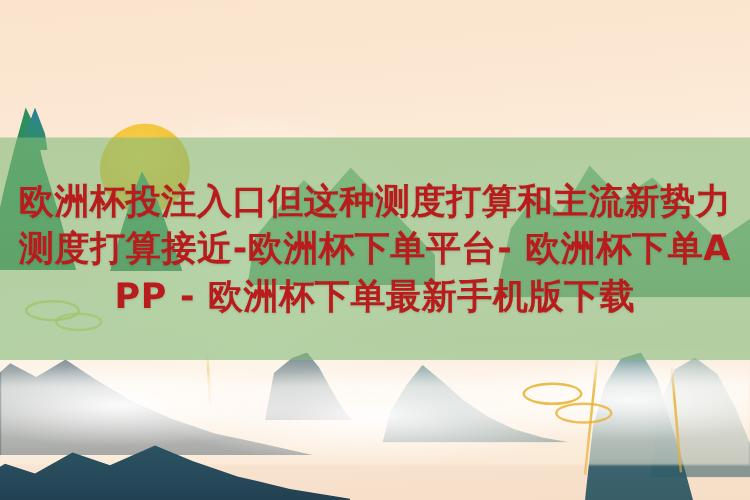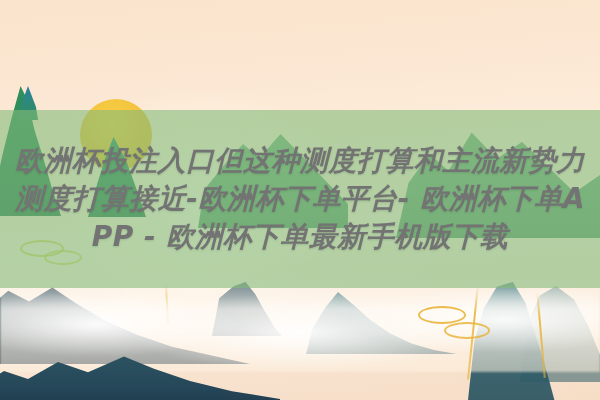--- a/index.html
+++ b/index.html
@@ -243,26 +243,25 @@
     overflow: visible;
   }
 
   .headline {
     width: 640px;
     margin: 13px;
     text-align: center;
     font-size: 28px;
     line-height: 38px;
     font-weight: bold;
-    color: #737373;
+    color: #b91c1c;
     letter-spacing: .5px;
     white-space: normal;
     word-break: break-all;
     text-shadow: 0 1px 2px rgba(40,80,50,.18);
-    font-style: italic;
   }
 </style>
 </head>
 <body>
 
 <div class="page">
 
   <div class="sky"></div>
   <div class="sky-glow"></div>
 

